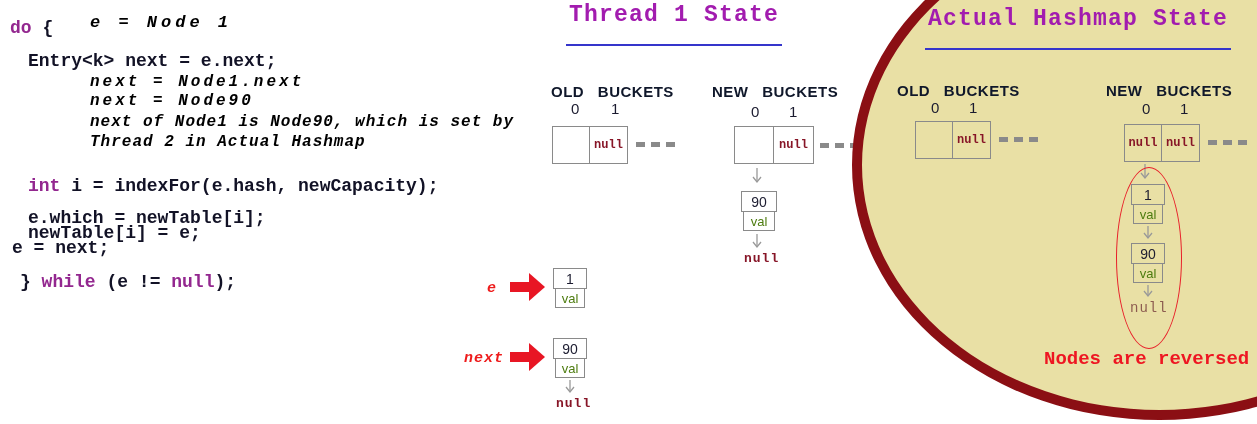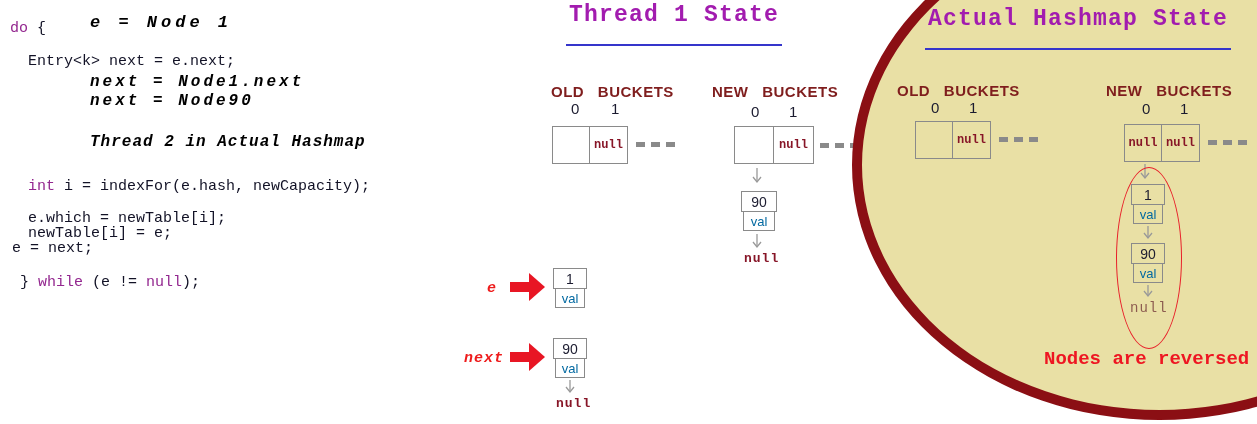--- a/index.html
+++ b/index.html
@@ -5,39 +5,39 @@
   html, body { margin:0; padding:0; }
   body {
     position:relative; width:1257px; height:424px; overflow:hidden;
     background:#ffffff; font-family:"Liberation Sans", sans-serif;
   }
   .abs { position:absolute; }
 
   
   .code-line {
     position:absolute; font-family:"Liberation Mono","DejaVu Sans Mono",monospace;
-    font-size:15px; color:#121226; white-space:pre; line-height:15px;
+    font-size:18px; color:#121226; white-space:pre; line-height:15px;font-weight:bold;
   }
   .code-line .kw { color:#93278f; }
   .code-line .pl { color:#121226; }
   .code-line.ann { color:#ee1c1c; font-weight:bold; font-style:italic; font-size:16px; letter-spacing:1px; }
   .code-line.ann .pl, .code-line.ann span { color:#000000;margin-top:40px; }
   .code-line.ann-big { font-size:17px; letter-spacing:4px; }
   .code-line.ann-med { letter-spacing:3px; }
 
   
   .sec-title {
     position:absolute; font-family:"Liberation Mono","DejaVu Sans Mono",monospace;
     font-weight:bold; font-size:23px; letter-spacing:1.2px; color:#a21caf;
     border-bottom:2px solid #3535cb; padding:0 3px 16px 3px; white-space:pre;
   }
 
   
   .bucket-label {
-    position:absolute; font-weight:bold; font-size:15px; color:#7f1d1d;
+    position:absolute; font-weight:bold; font-size:15px; color:#0f172a;
     letter-spacing:0.5px; word-spacing:9px; white-space:pre;
   }
   .idx { position:absolute; font-size:15px; color:#1b1b2f; }
   .bucket { position:absolute; display:flex; }
   .bucket .cell {
     width:38px; height:38px; border:1px solid #8a8a8a; box-sizing:border-box;
     display:flex; align-items:center; justify-content:center;
     font-family:"Liberation Mono","DejaVu Sans Mono",monospace;
     font-weight:bold; font-size:12px; color:#871527;
   }
@@ -49,21 +49,21 @@
   
   .node { position:absolute; width:34px; }
   .node .key {
     height:21px; border:1px solid #8a8a8a; box-sizing:border-box;
     display:flex; align-items:center; justify-content:center;
     font-size:14px; color:#1c1c30; background:transparent;
   }
   .node .val {
     height:19px; border:1px solid #8a8a8a; border-top:none; box-sizing:border-box;
     margin:0 2px; display:flex; align-items:center; justify-content:center;
-    font-size:13px; color:#0369a1;
+    font-size:13px; color:#4d7c0f;
   }
   .node.w36 { width:36px; }
 
   .varrow { position:absolute; }
   .nulltext {
     position:absolute; font-family:"Liberation Mono","DejaVu Sans Mono",monospace;
     font-weight:bold; font-size:13px; color:#871527; letter-spacing:1px;
   }
   .nulltext.brown { color:#8d5c50; font-size:14px; font-weight:normal; }
 
@@ -95,20 +95,21 @@
 </style>
 </head>
 <body>
 
 <div class="abs" style="left:0;top:0;width:520px;height:320px;">
     <div class="code-line" style="left: 10px; top: 21px;"><span class="kw">do</span><span class="pl"> {</span></div>
     <div class="code-line ann ann-big" style="left: 90px; top: 15px;"><span class="pl">e = Node 1</span></div>
     <div class="code-line" style="left: 28px; top: 54px;"><span class="pl">Entry&lt;k&gt; next = e.next;</span></div>
     <div class="code-line ann ann-med" style="left: 90px; top: 75px;"><span class="pl">next = Node1.next</span></div>
     <div class="code-line ann ann-med" style="left: 90px; top: 94px;"><span class="pl">next = Node90</span></div>
+    <div class="code-line ann" style="left: 90px; top: 115px;"><span class="pl">next of Node1 is Node90, which is set by</span></div>
     <div class="code-line ann" style="left: 90px; top: 135px;"><span class="pl">Thread 2 in Actual Hashmap</span></div>
     <div class="code-line" style="left: 28px; top: 179px;"><span class="kw">int</span><span class="pl"> i = indexFor(e.hash, newCapacity);</span></div>
     <div class="code-line" style="left: 28px; top: 211px;"><span class="pl">e.which = newTable[i];</span></div>
     <div class="code-line" style="left: 28px; top: 226px;"><span class="pl">newTable[i] = e;</span></div>
     <div class="code-line" style="left: 12px; top: 241px;"><span class="pl">e = next;</span></div>
     <div class="code-line" style="left: 20px; top: 275px;"><span class="pl">} </span><span class="kw">while</span><span class="pl"> (e != </span><span class="kw">null</span><span class="pl">);</span></div>
   </div>
 
 <div class="sec-title" style="left:566px;top:2px;">Thread 1 State</div>
 

